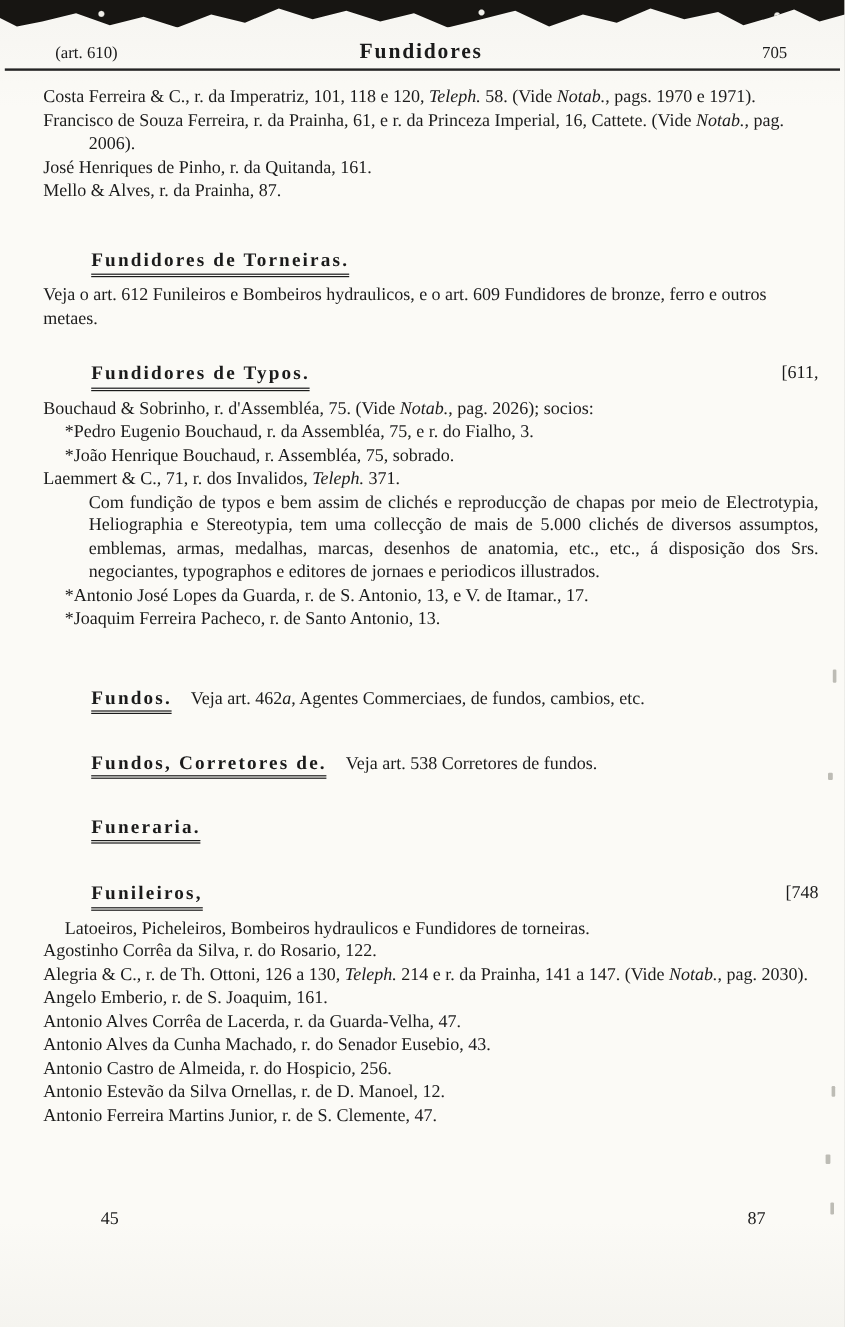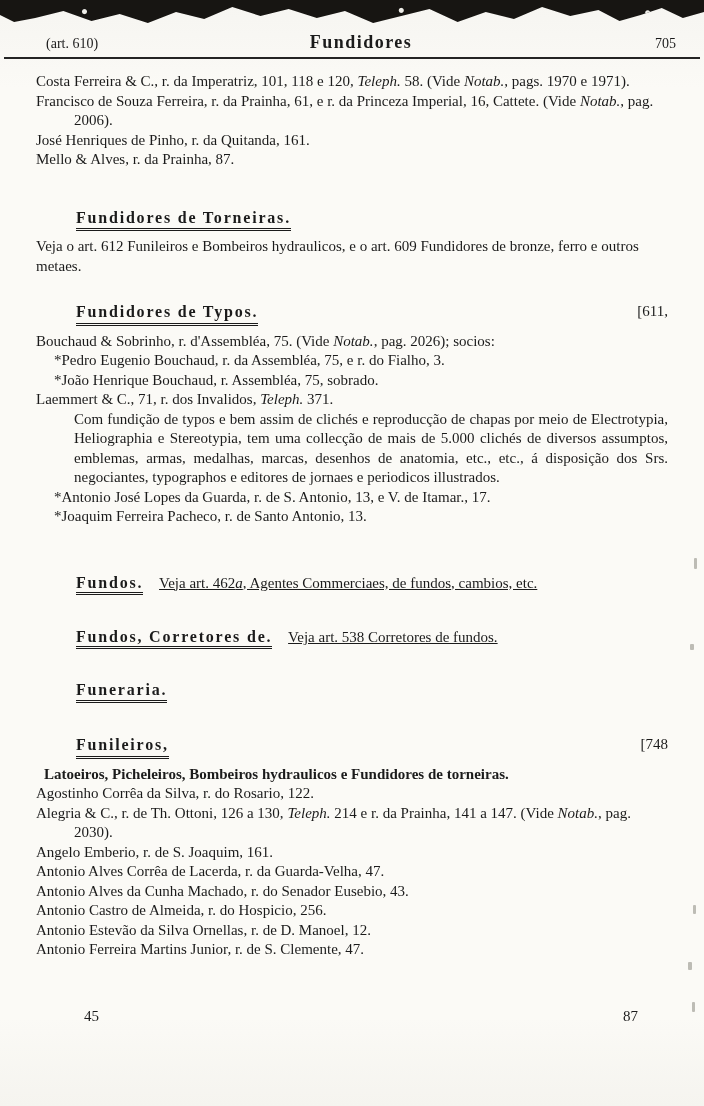--- a/index.html
+++ b/index.html
@@ -39,50 +39,50 @@
   .a1 { top: 558px; right: 7px; width: 3px; height: 11px; }
   .a2 { top: 644px; right: 10px; width: 4px; height: 6px; }
   .a3 { top: 905px; right: 8px; width: 3px; height: 9px; }
   .a4 { top: 962px; right: 12px; width: 4px; height: 8px; }
   .a5 { top: 1002px; right: 9px; width: 3px; height: 10px; }
 
   .header {
     display: grid;
     grid-template-columns: 1fr auto 1fr;
     align-items: baseline;
-    margin: 32px 28px 0 46px;
+    margin: 32px 48px 0 46px;
     gap: 32px;
   }
   .header .art { font-size: 14px; }
   .header .title { font-weight: bold; font-size: 18px; letter-spacing: 1.5px; text-align: right; }
   .header .pagenum { font-size: 14px; text-align: right; }
   .rule { border-top: 2px solid #242424; margin: 4px 4px 0 4px; }
 
   .content {
-    padding: 13px 36px 0 36px;
+    padding: 13px 22px 0 36px;
     font-size: 15px;
     line-height: 19.5px;
   }
   .entry { padding-left: 38px; text-indent: -38px; }
   .sub { margin-left: 18px; }
   .desc { margin-left: 38px; text-align: justify; }
-  .subtitle { margin-left: 8px; font-weight: bold; }
+  .subtitle { margin-left: 18px; }
 
   .heading-row {
     display: flex; justify-content: space-between; align-items: flex-start;
     margin: 30px 0 6px 40px;
   }
   .heading {
     font-weight: bold; font-size: 16px; letter-spacing: 1.8px;
     border-bottom: 3px double #1b1b1b; padding-bottom: 1px;
   }
   .bracket { font-size: 15px; }
 
   .inline-section { margin: 40px 0 0 40px; }
-  .inline-section .inline-note { margin-left: 12px; text-decoration: underline; }
+  .inline-section .inline-note { margin-left: 12px; }
 
   .mt-torneiras { margin-top: 38px; }
   .mt-typos { margin-top: 26px; gap: 32px; }
   .mt-fundos { margin-top: 46px; }
   .mt-fundos-corretores { margin-top: 34px; }
   .mt-funeraria { margin-top: 32px; }
   .mt-funileiros { margin-top: 32px; }
 
   .it { font-style: italic; }
 

